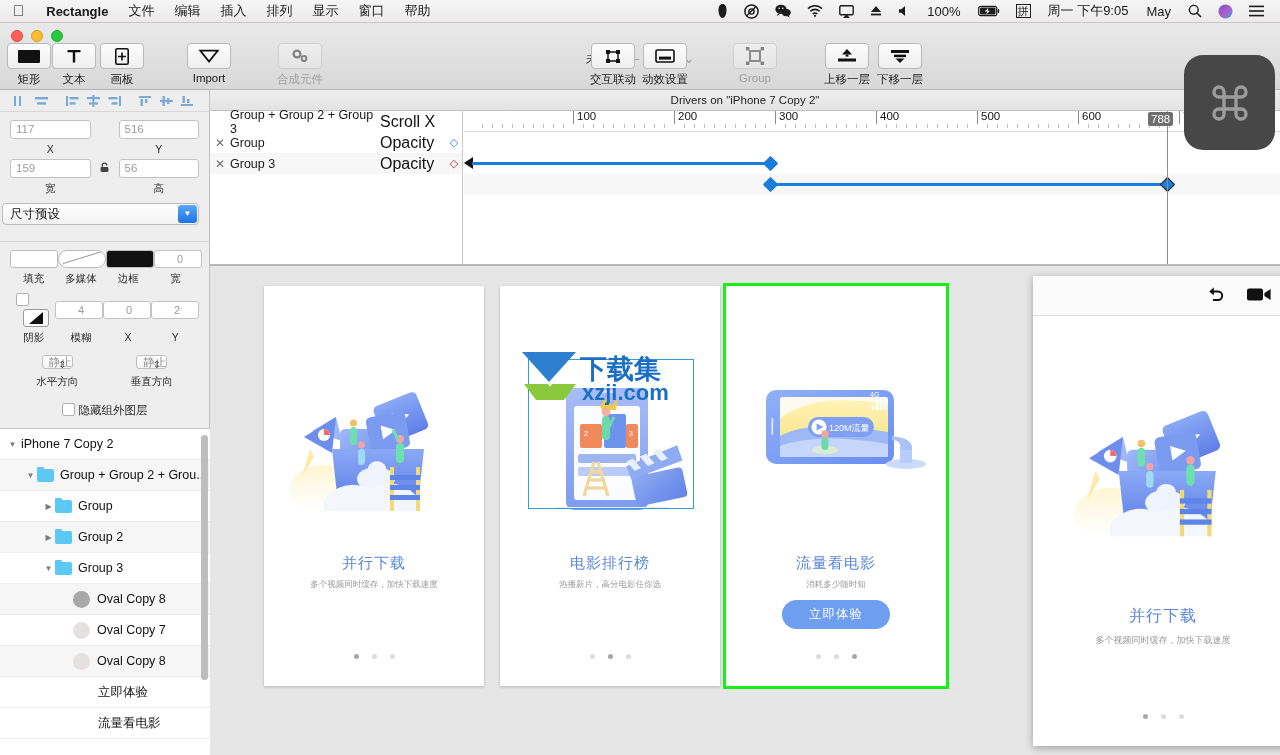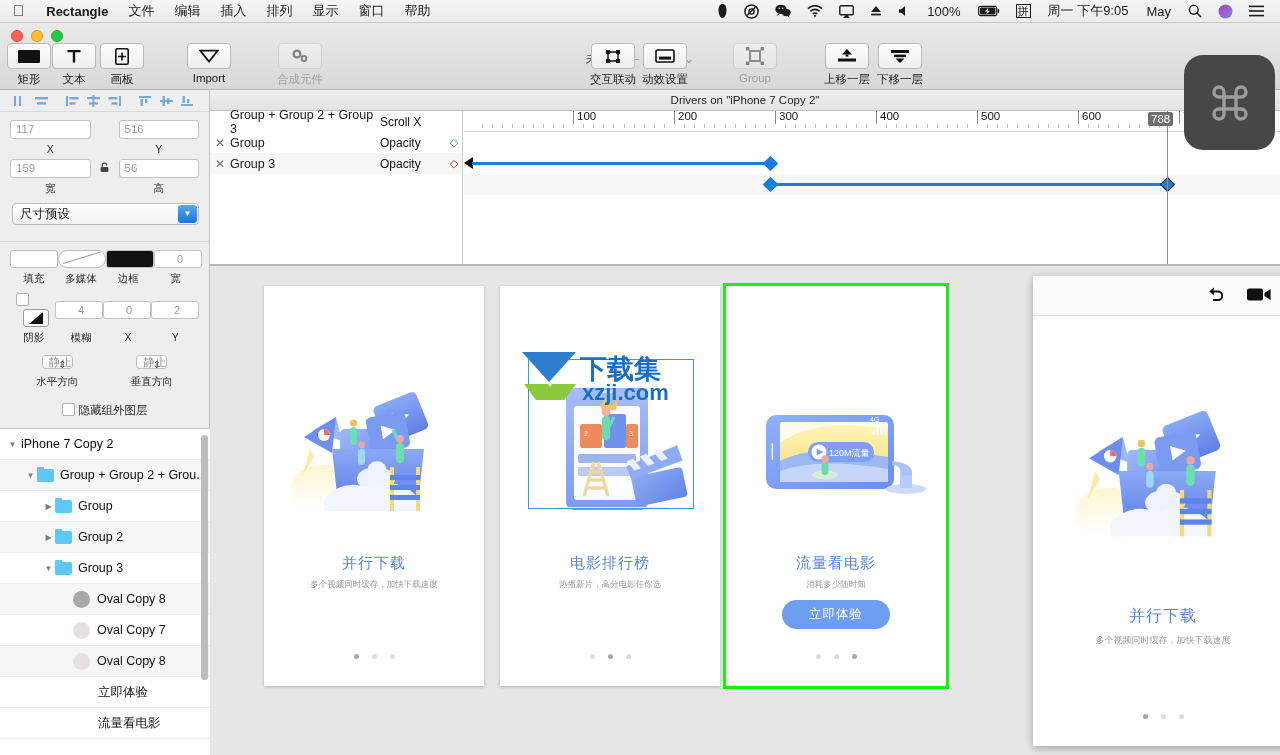--- a/index.html
+++ b/index.html
@@ -65,21 +65,21 @@
   .fields { padding:8px 10px 0 10px; }
   .frow { display:flex; gap:8px; margin-bottom:3px; align-items:center;}
   .fcell { flex:1; text-align:center;}
   .finput {
     width:100%; height:19px; background:#fff; border:1px solid #c3c3c3; border-radius:3px;
     font-size:11.5px; color:#9b9b9b; padding-left:5px; line-height:17px; text-align:left;
   }
   .flabel{ font-size:10.5px; color:#2b2b2b; margin-top:1px; display:block; text-align:center;}
   .lockic{ width:12px;flex:0 0 12px;text-align:center;font-size:11px;color:#555;}
   .selectbox{
-    margin:7px 10px 0 12px; height:22px; background:linear-gradient(to bottom,#fff,#f2f2f2);
+    margin:7px 10px 0 2px; height:22px; background:linear-gradient(to bottom,#fff,#f2f2f2);
     border:1px solid #bcbcbc; border-radius:4px; position:relative;
     font-size:12.5px; line-height:20px; padding-left:7px; color:#111;
   }
   .selectbox .arrow{
     position:absolute;right:1px;top:1px;width:19px;height:18px;border-radius:3px;
     background:linear-gradient(to bottom,#5aa7f5,#1b74e4); color:#fff;
     display:flex;align-items:center;justify-content:center;font-size:8px;
   }
   .isep{height:1px;background:#d3d3d3;margin:10px 0 0 0;}
   .style-sec{padding:8px 10px 0 10px;}
@@ -130,21 +130,21 @@
   }
   #tl-top{height:21px;background:linear-gradient(to bottom,#eeeeee,#e3e3e3);
      border-bottom:1px solid #c3c3c3;position:relative;}
   #tl-top .title{position:absolute;left:0;right:0;text-align:center;font-size:11.5px;line-height:20px;color:#232323;}
   #tl-names{position:absolute;left:0;top:21px;width:253px;bottom:0;border-right:1px solid #c9c9c9;background:#fff;}
   #tl-tracks{position:absolute;left:254px;top:21px;right:0;bottom:0;background:#fff;overflow:hidden;}
   .trow{height:21px;display:flex;align-items:center;font-size:12.5px;}
   .trow.alt{background:#f7f7f7;}
   .trow .x{width:20px;text-align:center;color:#6d6d6d;font-size:12px;}
   .trow .nm{flex:1;}
-  .trow .prop{width:66px;color:#111;font-size:12px;}
+  .trow .prop{width:66px;color:#111;font-size:16px;}
   .trow .kf{width:16px;text-align:center;font-size:11px;}
   #ruler{height:21px;position:relative;background:#fff;border-bottom:1px solid #d9d9d9;}
   .tick{position:absolute;top:0;height:13px;border-left:1px solid #8a8a8a;}
   .tick span{position:absolute;left:3px;top:-1px;font-size:11.5px;color:#141414;}
   .minortick{position:absolute;top:13px;height:4px;border-left:1px solid #bdbdbd;}
   .trackrow{height:21px;position:relative;}
   .trackrow.alt{background:#f7f7f7;}
   .bar{position:absolute;height:3px;background:#1a7ddc;top:9px;}
   .dia{position:absolute;width:11px;height:11px;background:#1a7ddc;top:5px;
      transform:rotate(45deg);border-radius:1px;}
@@ -927,21 +927,21 @@
     <div class="dots" style="position:absolute;left:0;right:0;top:368px">
       <span class="dot"></span>
       <span class="dot on"></span>
       <span class="dot"></span>
     </div>
   </div>
 
   <div id="blue-sel" style="left:318px;top:93px;width:166px;height:150px"></div>
 
   <div class="artboard" id="ab3" style="left:516px;top:20px;width:220px;height:400px">
-    <div style="position:absolute;left:38px;top:127px;width:165px;height:96px">
+    <div style="position:absolute;left:38px;top:102px;width:165px;height:96px">
       <svg width="165" height="96" viewBox="0 0 165 96">
         <defs>
           <linearGradient id="ph" x1="0" y1="0" x2="1" y2="1">
               <stop offset="0%" stop-color="#8fb0fa"></stop>
               <stop offset="100%" stop-color="#6a8ef2"></stop>
             </linearGradient>
           <linearGradient id="sc" x1="0" y1="0" x2="0" y2="1">
               <stop offset="0%" stop-color="#fff3b6"></stop>
               <stop offset="100%" stop-color="#f7e07c"></stop>
             </linearGradient>

